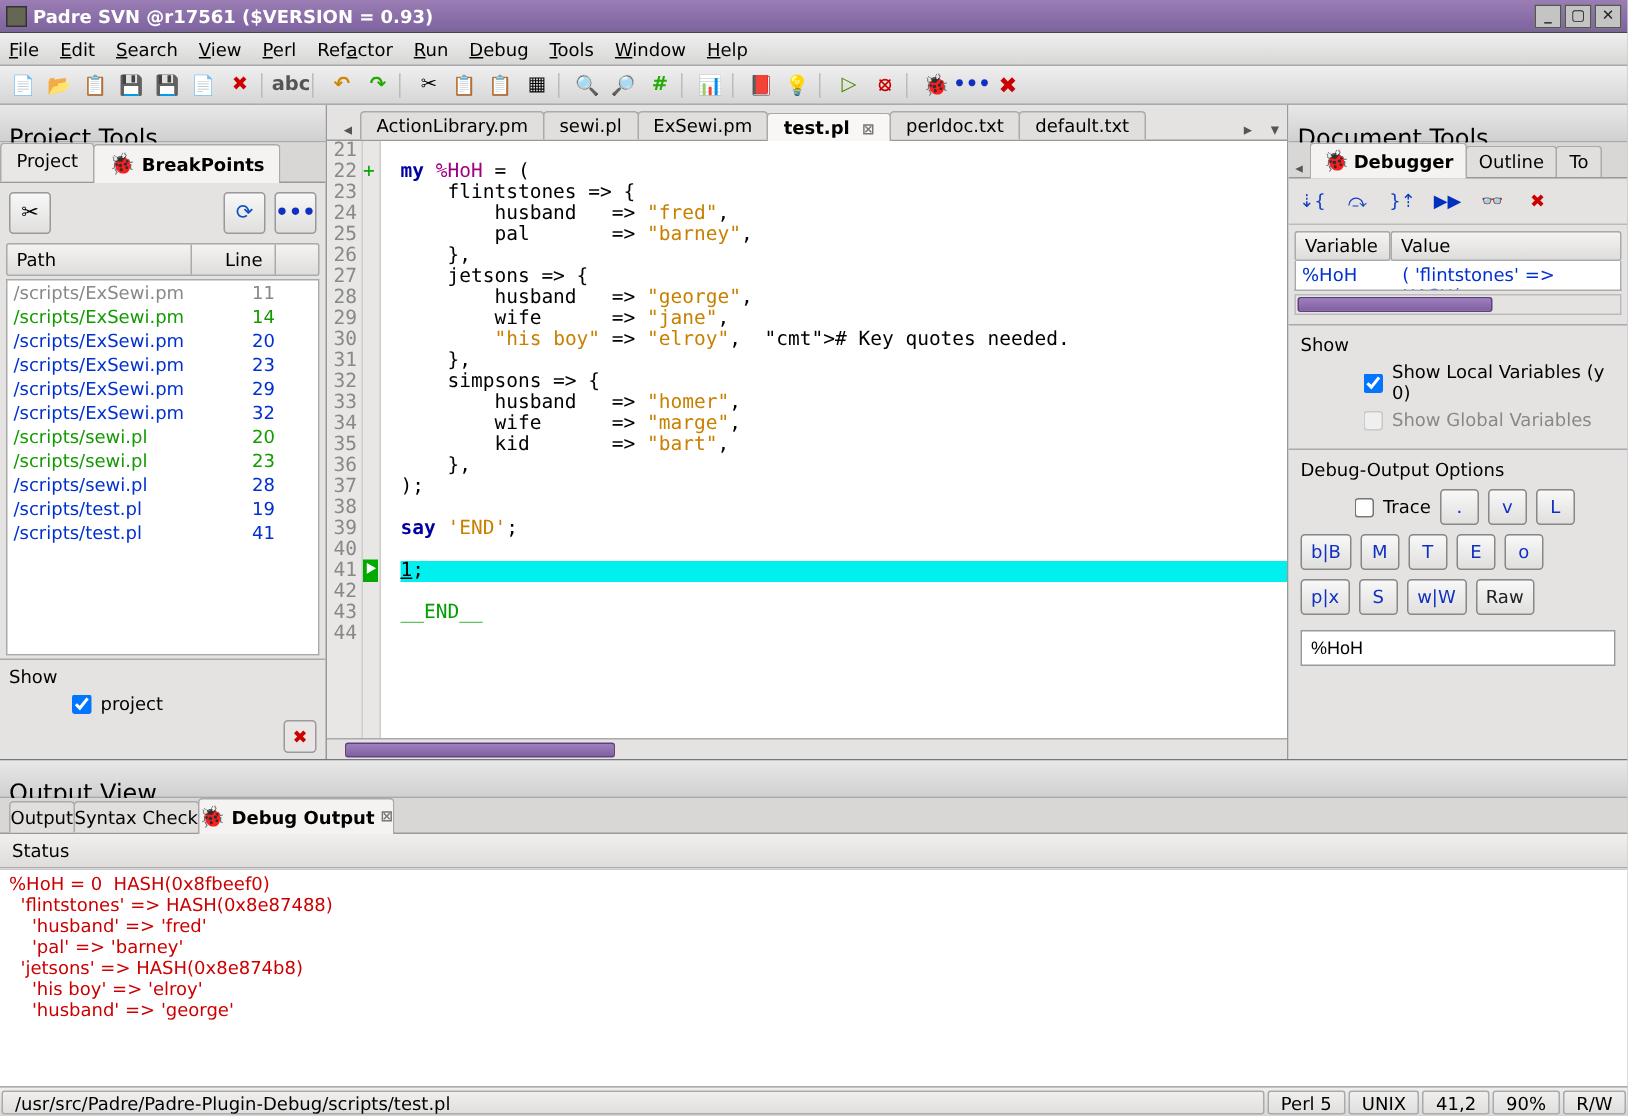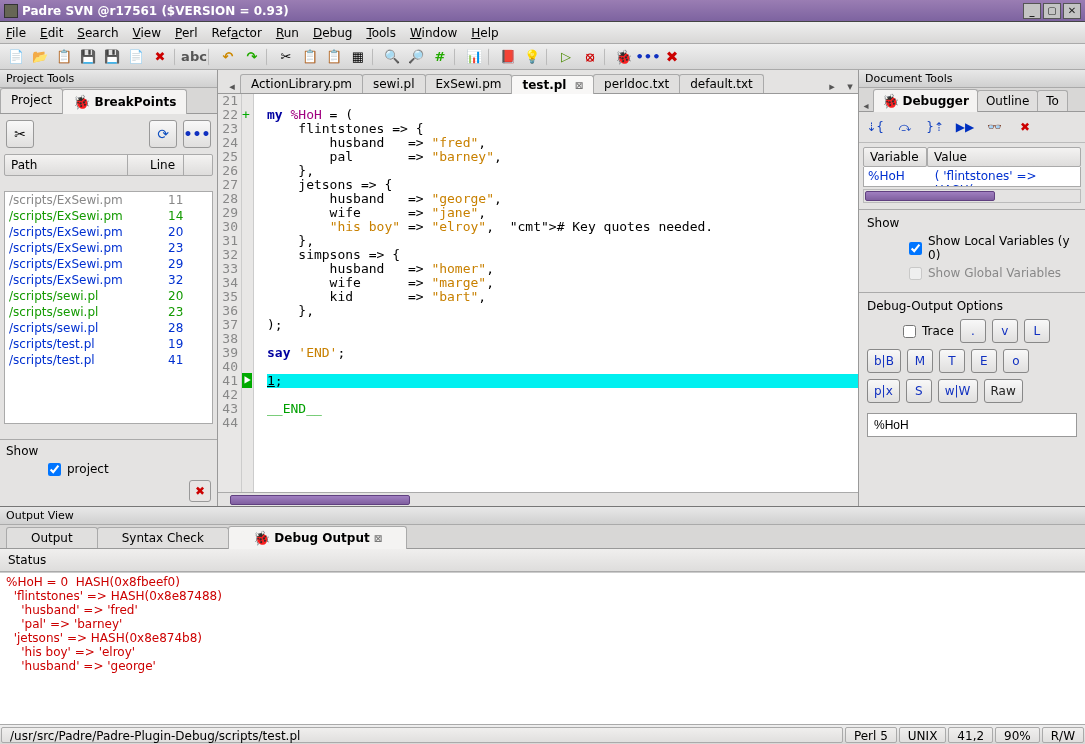--- a/index.html
+++ b/index.html
@@ -20,38 +20,38 @@
 
 .toolbar { height: 26px; background: linear-gradient(to bottom, #efefef, #d6d6d6); display: flex; align-items: center; padding: 0 6px; border-bottom: 1px solid #aaa; gap: 4px; }
 .tool { width: 20px; height: 20px; border: 1px solid transparent; border-radius: 2px; display: flex; align-items: center; justify-content: center; font-size: 13px; font-weight: bold; }
 .tool.sep { width: 6px; border-left: 1px solid #bbb; height: 18px; }
 .tool.play { color: #4a8a00; }
 .tool.stop { color: #c00; }
 .tool.doc { color: #3a6ea5; }
 .tool.x { color: #c00; }
 .tool.dots { color: #1030c0; font-weight: bold; }
 .bug { font-size: 14px; }
-.panel-title { height: 18px; background: linear-gradient(to bottom, #e8e8e8, #d0d0d0); border-bottom: 1px solid #aaa; padding: 2px 6px; font-size: 11px; }
+.panel-title { height: 18px; background: linear-gradient(to bottom, #e8e8e8, #d0d0d0); border-bottom: 1px solid #aaa; padding: 12px 6px; font-size: 16px; }
 
 
 .left { width: 218px; border-right: 1px solid #999; display: flex; flex-direction: column; background: #e4e3e2; }
 .left .tabs { display: flex; border-bottom: 1px solid #999; background: #d8d7d6; }
 .left .tabs .tab { padding: 4px 10px; border: 1px solid #aaa; border-bottom: none; background: #e8e7e6; margin-right: -1px; border-radius: 3px 3px 0 0; }
 .left .tabs .tab.active { background: #f4f3f2; font-weight: bold; position: relative; top: 1px; display: flex; align-items: center; gap: 4px; }
 .left .controls { display: flex; gap: 6px; padding: 6px; }
 .icon-btn { width: 28px; height: 28px; border: 1px solid #999; border-radius: 3px; background: linear-gradient(to bottom, #f8f8f8, #e0dfde); display: flex; align-items: center; justify-content: center; font-size: 14px; }
 .left .controls .gap { flex: 1; }
 
 .bp-header { display: flex; border: 1px solid #aaa; border-radius: 2px; margin: 0 4px; background: linear-gradient(to bottom, #f4f3f2, #dedddc); }
 .bp-header .col { padding: 3px 6px; border-right: 1px solid #aaa; }
 .bp-header .col.path { flex: 1; }
 .bp-header .col.line { width: 40px; margin-left: 16px; }
 .bp-header .col.extra { width: 28px; border-right: none; }
 
-.bp-body { flex: 1; overflow: auto; margin: 15px 4px; background: #fff; border: 1px solid #aaa; font-size: 12px; }
+.bp-body { flex: 1; overflow: auto; margin: 2px 4px; background: #fff; border: 1px solid #aaa; font-size: 12px; }
 .bp-row { display: flex; padding: 1px 4px; }
 .bp-row .p { flex: 1; }
 .bp-row .l { width: 40px; }
 .bp-row.gray { color: #888; }
 .bp-row.green { color: #139a00; }
 .bp-row.blue { color: #0030d0; }
 
 .left .show { padding: 4px 6px; border-top: 1px solid #aaa; }
 .left .show .delbtn { float: right; width: 22px; height: 22px; border: 1px solid #999; border-radius: 3px; background: #e8e5e4; display: flex; align-items: center; justify-content: center; color: #c00; font-weight: bold; }
 
@@ -104,21 +104,21 @@
 
 .btn-row { display: flex; gap: 6px; margin: 6px 0; }
 .sq { min-width: 26px; height: 24px; border: 1px solid #888; border-radius: 3px; background: linear-gradient(to bottom, #f8f8f8, #e0dfde); display: flex; align-items: center; justify-content: center; color: #1030c0; font-size: 12px; padding: 0 6px; }
 .sq.raw { color: #222; }
 
 .expr-input { margin: 4px 0 0 0; width: 100%; height: 24px; border: 1px solid #999; padding: 2px 6px; font-size: 12px; background: #fff; }
 
 
 .bottom { height: 218px; border-top: 1px solid #777; background: #e4e3e2; display: flex; flex-direction: column; }
 .bottom .tabs { display: flex; border-bottom: 1px solid #999; background: #d8d7d6; align-items: flex-end; height: 24px; padding-left: 6px; }
-.bottom .tabs .tab { padding: 3px 24px; border: 1px solid #aaa; border-bottom: none; background: #e0dfde; margin-right: -1px; border-radius: 3px 3px 0 0; font-size: 12px; display: flex; align-items: center; gap: 4px; }
+.bottom .tabs .tab { padding: 3px 0; border: 1px solid #aaa; border-bottom: none; background: #e0dfde; margin-right: -1px; border-radius: 3px 3px 0 0; font-size: 12px; display: flex; align-items: center; gap: 4px; }
 .bottom .tabs .tab.active { background: #f4f3f2; font-weight: bold; position: relative; top: 1px; }
 .bottom .tabs .tab .close { font-size: 10px; color: #777; }
 
 .status-hdr { padding: 4px 8px; border-bottom: 1px solid #aaa; background: linear-gradient(to bottom, #f0efee, #dedddc); }
 .output-body { flex: 1; background: #fff; margin: 0; border-top: 1px solid #ccc; padding: 2px 6px; font-family: "DejaVu Sans", sans-serif; font-size: 12px; color: #c00; white-space: pre; overflow: hidden; }
 
 
 .statusbar { height: 20px; background: linear-gradient(to bottom, #efefef, #d8d7d6); display: flex; align-items: center; border-top: 1px solid #aaa; font-size: 12px; }
 .statusbar .cell { border: 1px solid #aaa; border-radius: 2px; padding: 1px 8px; margin: 0 1px; height: 16px; background: linear-gradient(to bottom, #f0efee, #e0dfde); }
 .statusbar .cell.path { flex: 1; }

